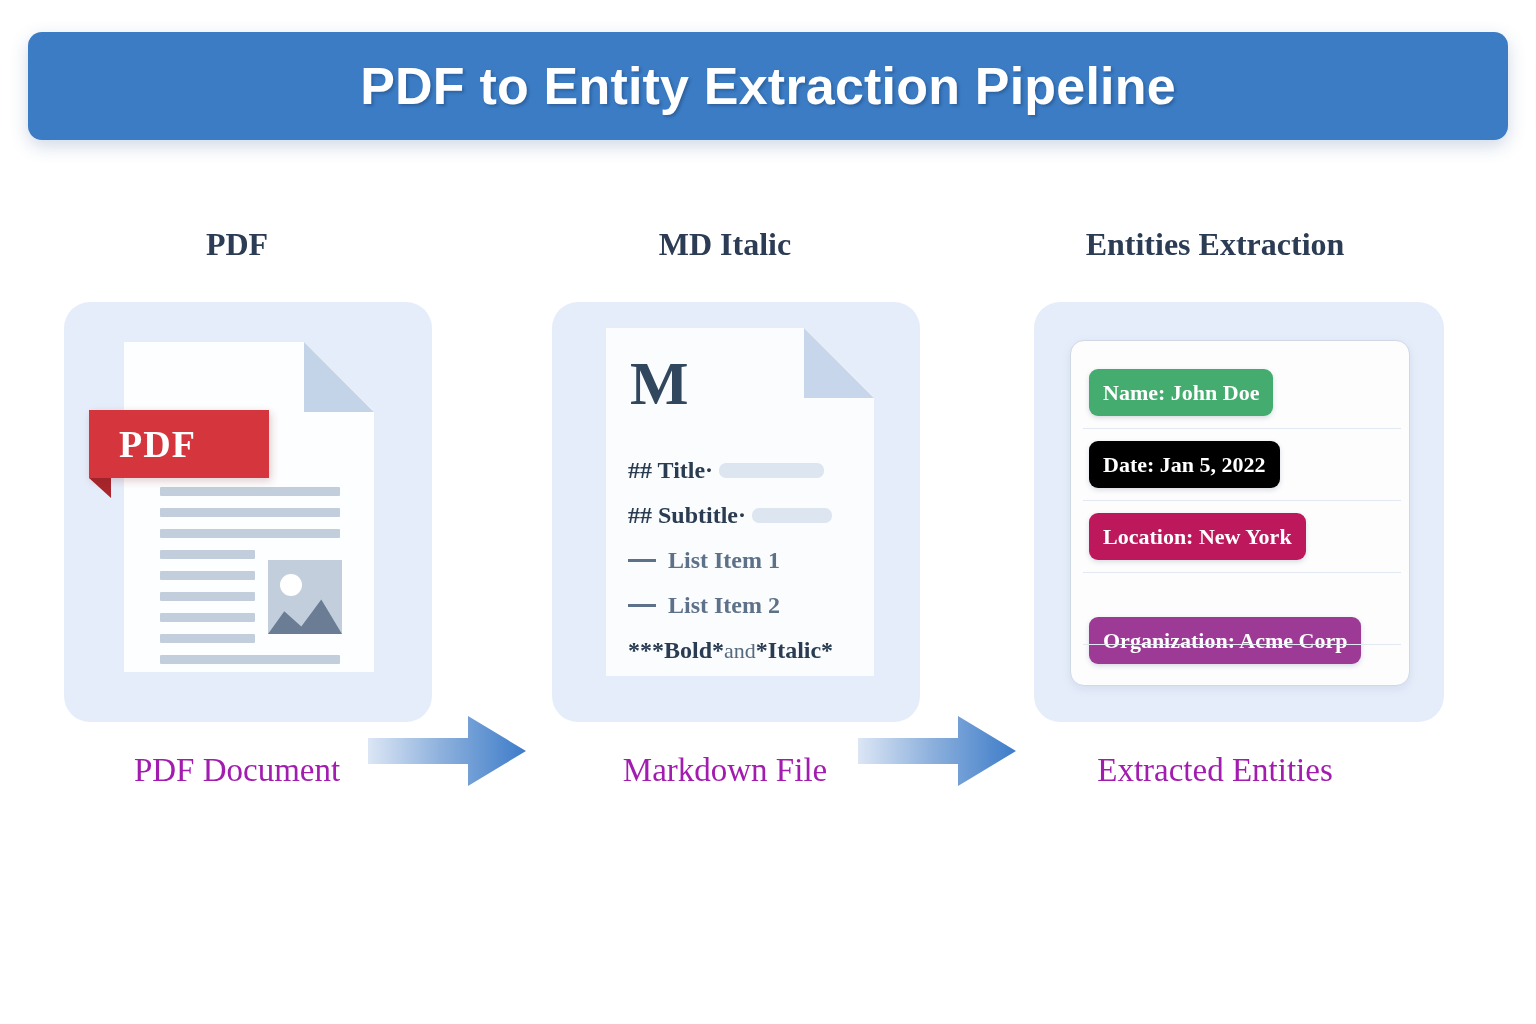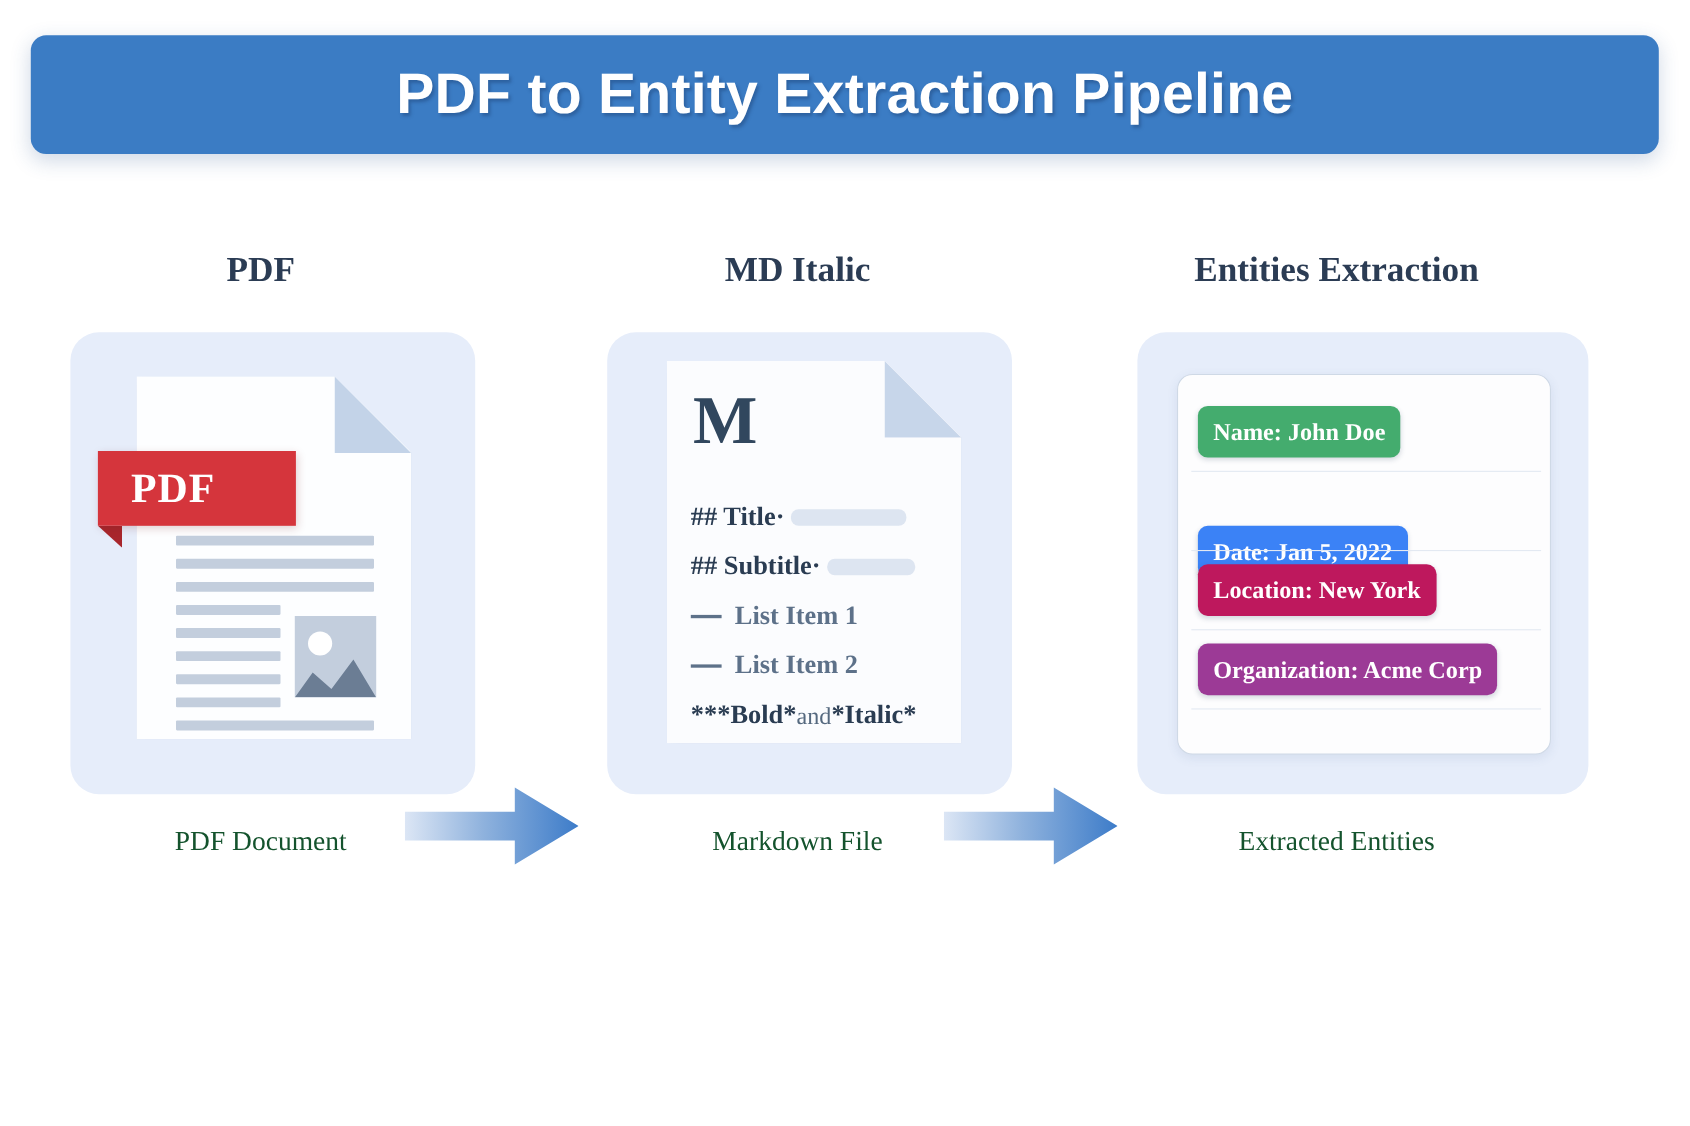--- a/index.html
+++ b/index.html
@@ -87,22 +87,22 @@
     left: 14px;
     width: 410px;
   }
 
   .stage-caption {
     position: absolute;
     top: 542px;
     left: 0;
     width: 100%;
     text-align: center;
-    font-size: 25px;
-    color: #14532d;
+    font-size: 33px;
+    color: #a21caf;
     white-space: nowrap;
   }
 
   
   .doc-wrap {
     position: absolute;
     left: 60px;
     top: 40px;
     width: 250px;
     height: 330px;
@@ -421,31 +421,31 @@
 
       <div class="stage-panel" style="background: rgb(230, 237, 250);">
         <div class="ent-card">
 
           <div class="ent-row">
             <span class="ent-pill" id="ent-pill-0" style="background: rgb(68, 172, 110);">Name: John Doe</span>
             <span class="ent-divider"></span>
           </div>
 
           <div class="ent-row">
-            <span class="ent-pill" id="ent-pill-1" style="background: #3b82f6; margin-top: 37px;">Date: Jan 5, 2022</span>
+            <span class="ent-pill" id="ent-pill-1" style="background: #000000;">Date: Jan 5, 2022</span>
             <span class="ent-divider"></span>
           </div>
 
           <div class="ent-row">
             <span class="ent-pill" id="ent-pill-2" style="background: #be185d; text-align: center;">Location: New York</span>
             <span class="ent-divider"></span>
           </div>
 
           <div class="ent-row">
-            <span class="ent-pill" id="ent-pill-3" style="background: rgb(156, 58, 150);">Organization: Acme Corp</span>
+            <span class="ent-pill" id="ent-pill-3" style="background: rgb(156, 58, 150); margin-top: 32px;">Organization: Acme Corp</span>
             <span class="ent-divider"></span>
           </div>
 
         </div>
       </div>
 
       <div class="stage-caption">Extracted Entities</div>
     </div>
 
     <div class="arrow arrow-1">

